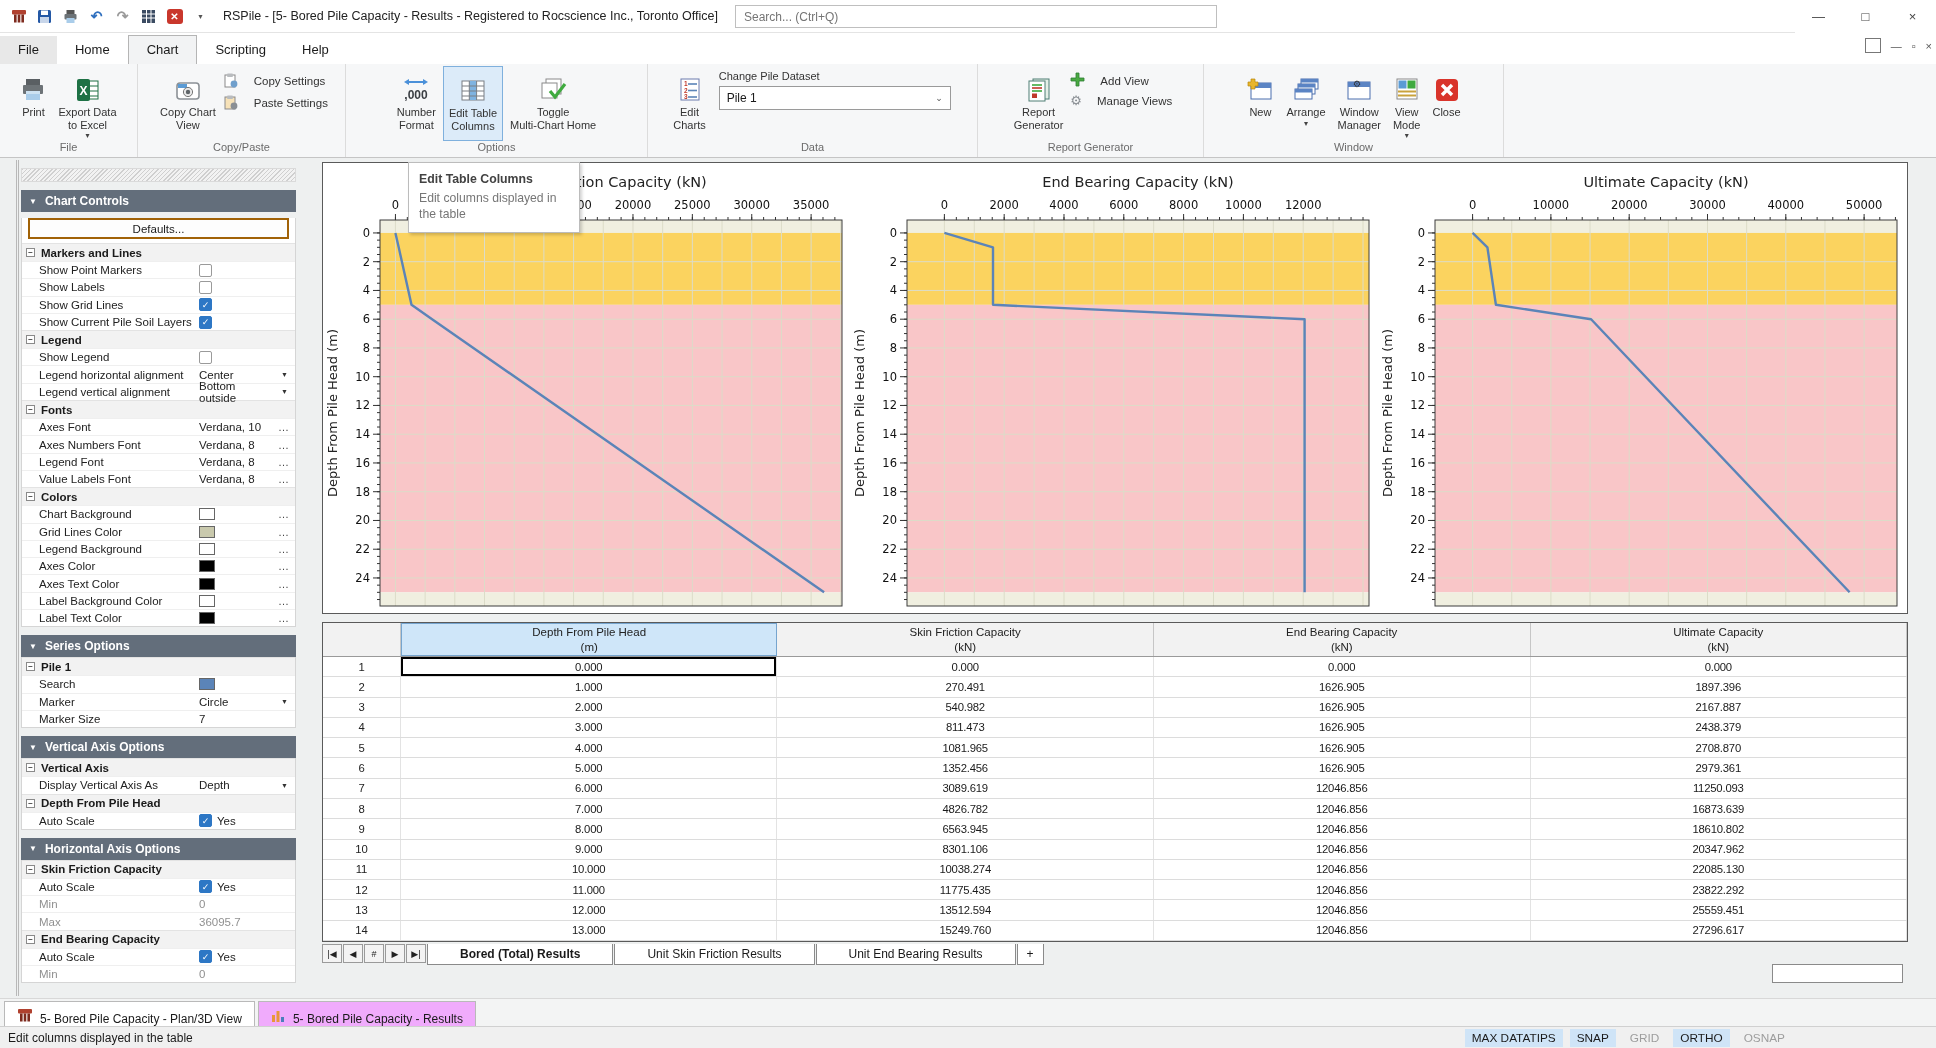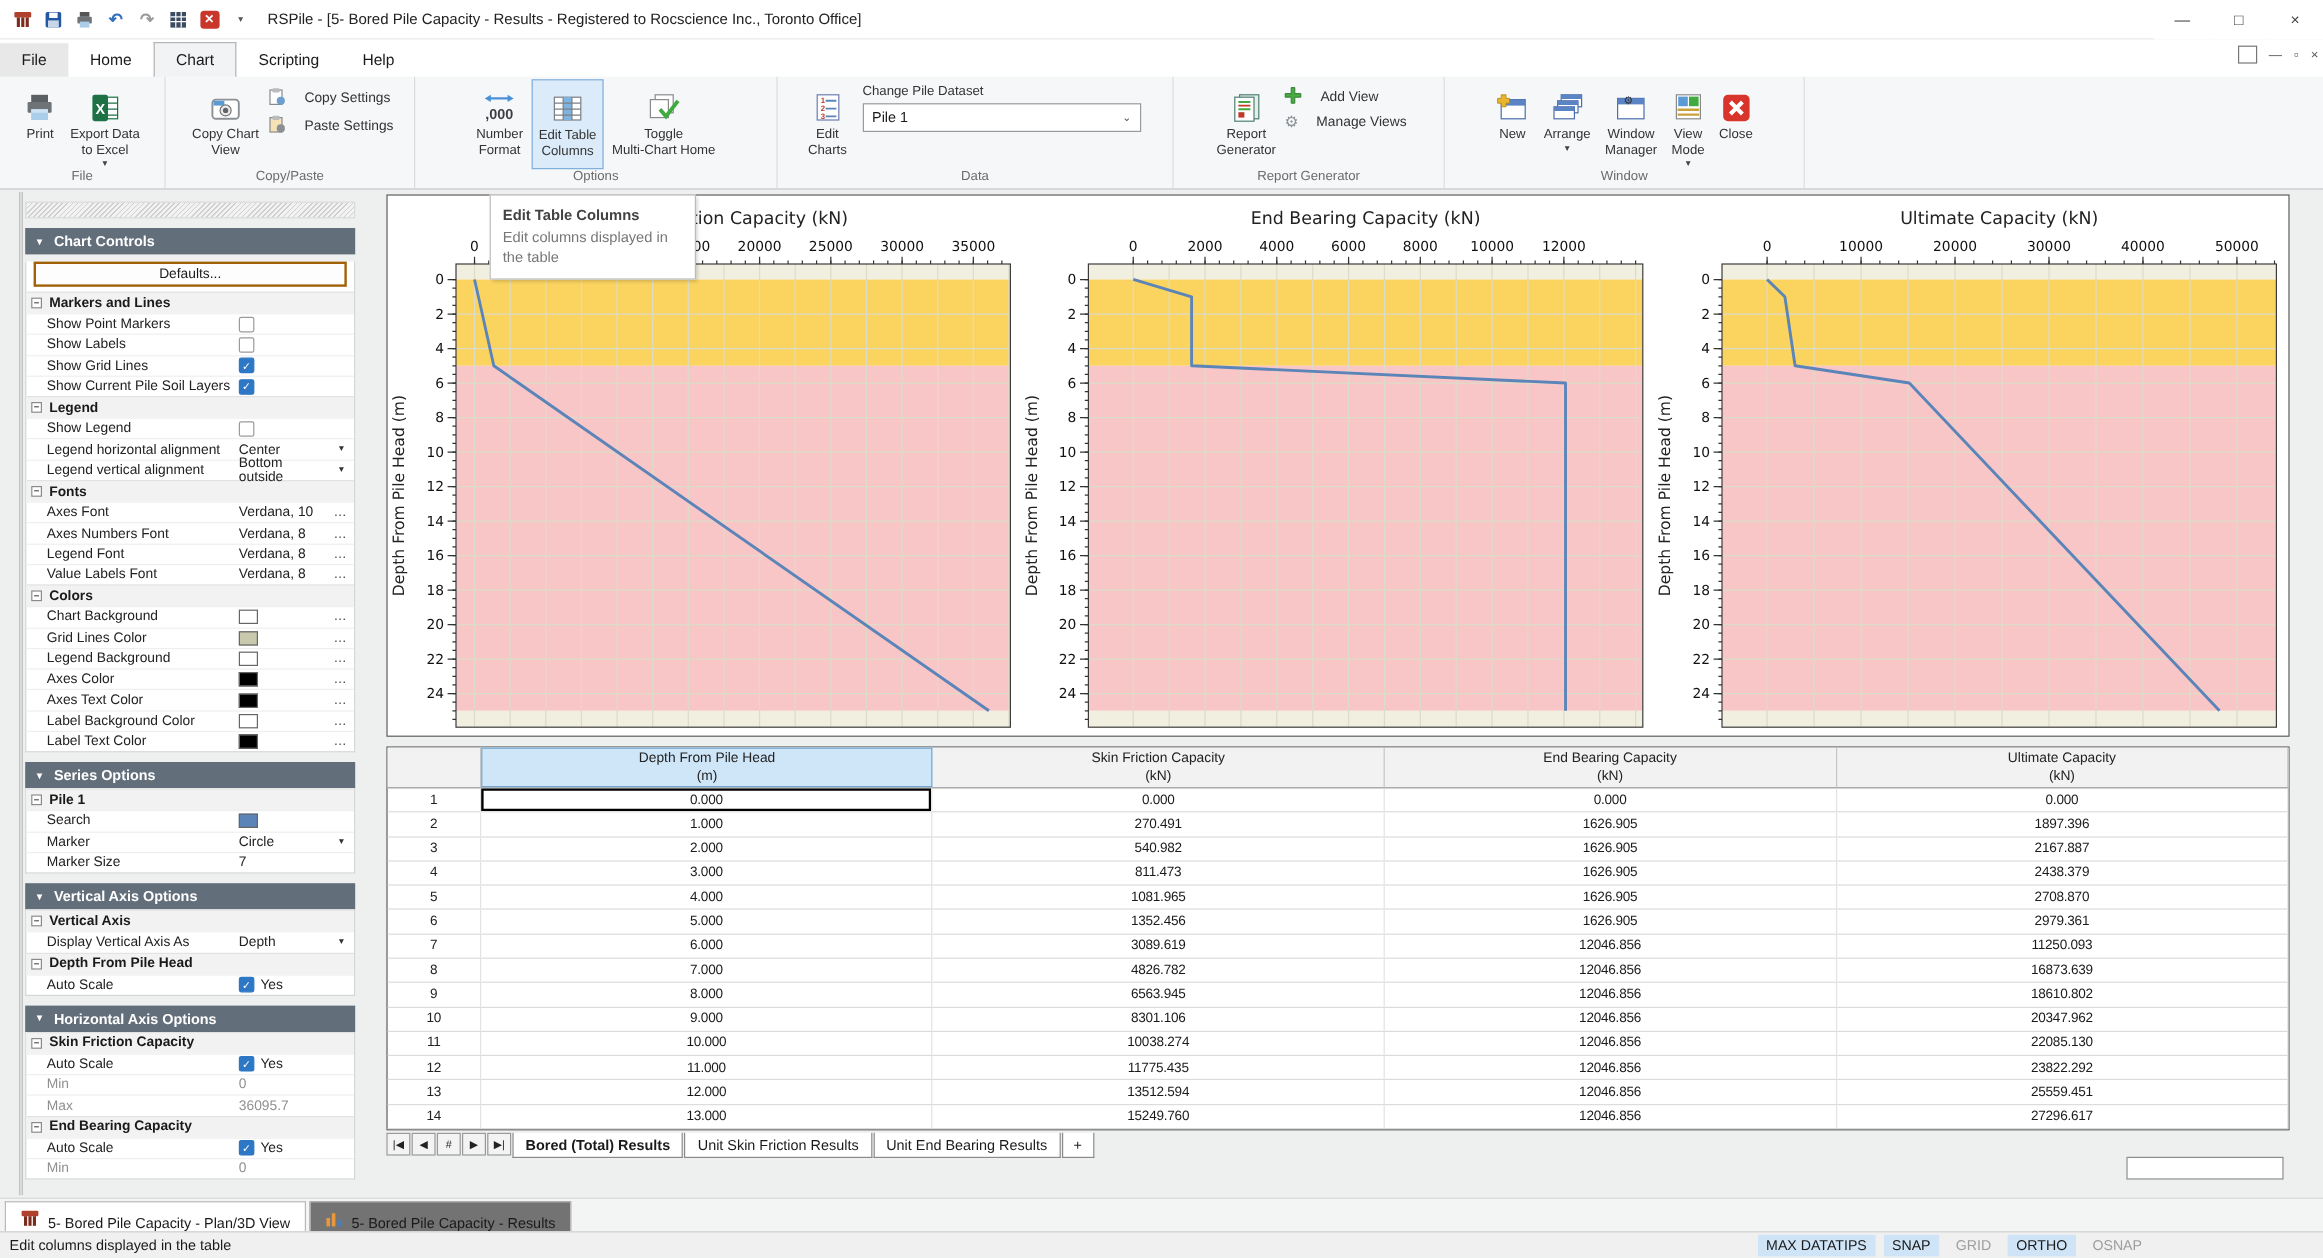--- a/index.html
+++ b/index.html
@@ -95,31 +95,31 @@
 .tbody{flex:1;display:flex;flex-direction:column}
 .tr{flex:1;display:flex;border-bottom:1px solid #dcdcdc}
 .td{width:377px;border-right:1px solid #e3e3e3;display:flex;align-items:center;
   justify-content:center;font-size:11.3px;letter-spacing:-.2px}
 .td.num{width:78px;color:#222}
 .td.selcell{box-shadow:inset 0 0 0 2px #000}
 
 .ttabs{position:absolute;left:322px;top:944px;width:1586px;height:23px;display:flex;align-items:flex-start;gap:1px}
 .navbtn{width:20px;height:19px;border:1px solid #9a9a9a;background:#f3f3f3;display:flex;
   align-items:center;justify-content:center;font-size:9px;color:#222}
-.sheettab{height:21px;border:1px solid #8a8a8a;border-top:none;background:#fff;padding:0 10px;
+.sheettab{height:21px;border:1px solid #8a8a8a;border-top:none;background:#fff;padding:0 32px;
   display:flex;align-items:center;font-size:12px;transform:skewX(0deg)}
 .sheettab.active{font-weight:bold}
 .sheettab.plus{padding:0 9px}
 .hscroll{position:absolute;left:1772px;top:964px;width:131px;height:19px;background:#fff;border:1px solid #8a8a8a}
 
 .doctabs{position:absolute;left:0;top:998px;width:1936px;height:28px;background:#f3f4f4;
   border-top:1px solid #d8d8d8;display:flex;align-items:flex-end;padding-left:4px;gap:3px}
 .dtab{height:25px;display:flex;align-items:flex-end;gap:7px;padding:0 12px;font-size:12px;
   border:1px solid #b9b9b9;border-bottom:none;background:#fff}
-.dtab.active{background:#737373}
+.dtab.active{background:#f0abfc}
 
 .statusbar{position:absolute;left:0;top:1026px;width:1936px;height:22px;background:#f0f0f0;
   border-top:1px solid #d0d0d0;display:flex;align-items:center}
 .statusmsg{padding-left:8px;font-size:12px;color:#1a1a1a}
 .toggles{position:absolute;right:144px;display:flex;align-items:center;gap:7px}
 .toggle{height:18px;display:flex;align-items:center;padding:0 7px;font-size:11.8px;color:#1a1a1a}
 .toggle.on{background:#cfe4f7}
 .toggle.off{color:#9d9d9d}
 </style>
 </head>
@@ -165,20 +165,21 @@
         </svg>
       </span>
       <span class="ic">
         <span class="icon-closered">✕</span>
       </span>
       <span class="ic">
         <span class="icon-caret">▼</span>
       </span>
     </div>
   <div class="title-text">RSPile - [5- Bored Pile Capacity - Results - Registered to Rocscience Inc., Toronto Office]</div>
+  <input class="search" placeholder="Search... (Ctrl+Q)" style="">
   <div class="winbtns">
     <div class="winbtn">—</div>
     <div class="winbtn">□</div>
     <div class="winbtn">×</div>
   </div>
 </div>
 
 <div class="tabrow">
     <div class="mtab filetab">File</div>
     <div class="mtab">Home</div>

